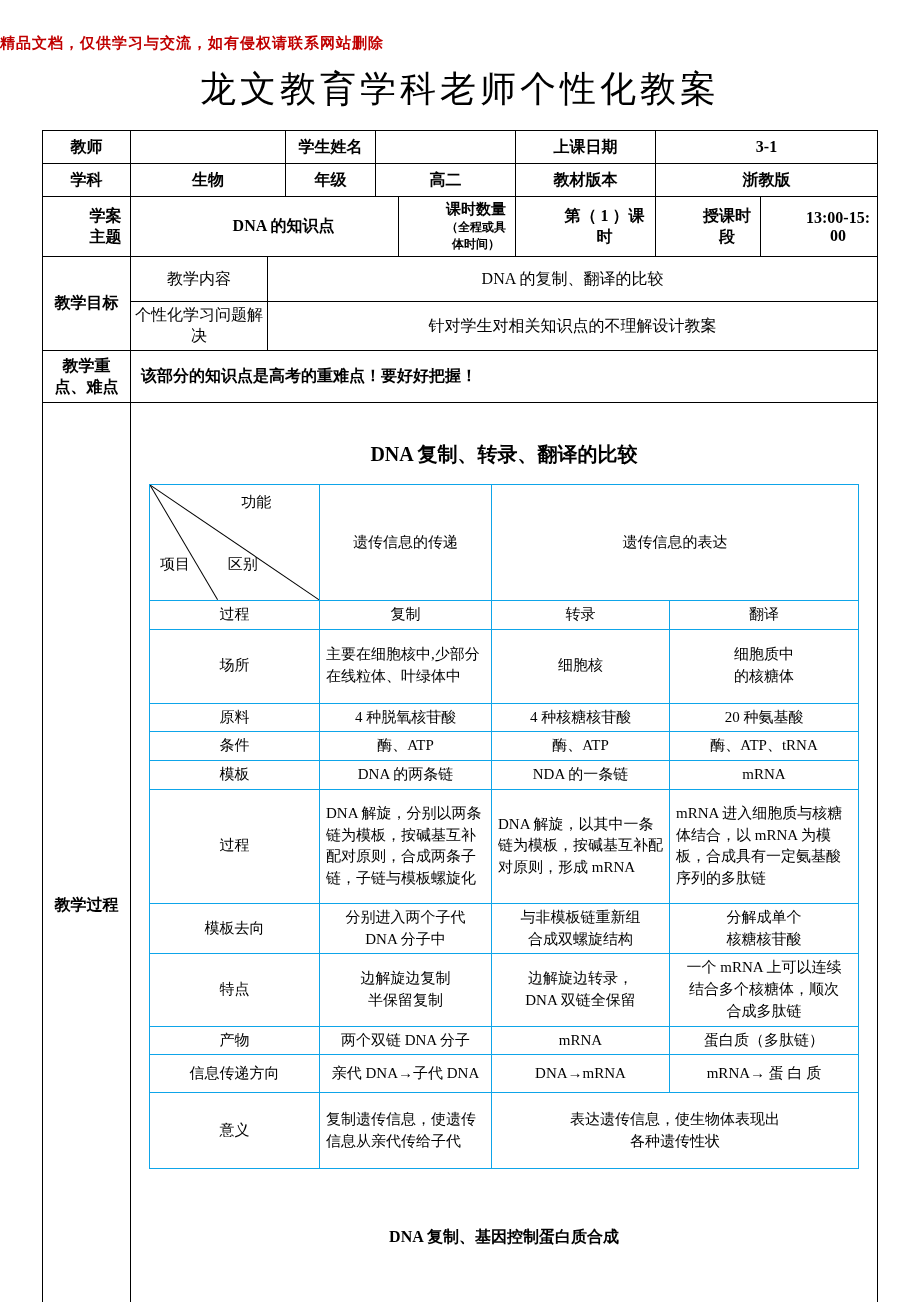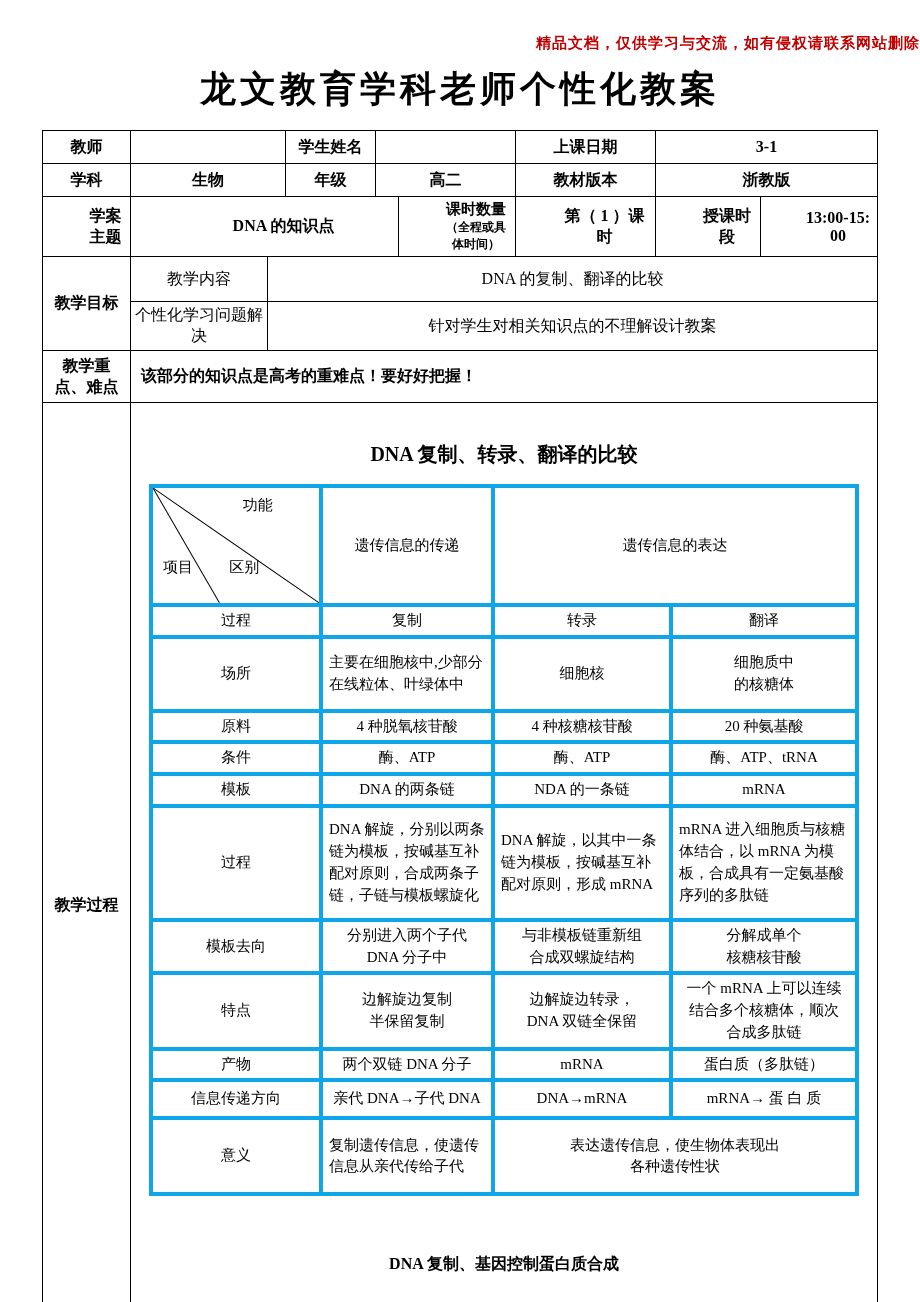--- a/index.html
+++ b/index.html
@@ -3,26 +3,26 @@
 <meta charset="utf-8">
 <style>
   * { box-sizing: border-box; margin: 0; padding: 0; }
   html, body { background: #ffffff; }
   body {
     width: 920px; height: 1302px;
     font-family: "Liberation Serif", "DejaVu Serif", serif;
     color: #000; overflow: hidden;
   }
   .disclaimer {
-    padding-top: 34px; text-align: right;
+    padding-top: 34px; text-align: left;
     font-size: 15px; font-weight: bold; color: #c00000; letter-spacing: 1px;
   }
   .doc-title {
     margin: 12px 0 16px; text-align: center;
-    font-size: 36px; font-weight: bold; letter-spacing: 4px;
+    font-size: 36px; font-weight: normal; letter-spacing: 4px;
   }
   .outer-wrap { width: 836px; margin: 0 auto; }
   table.band { border-collapse: collapse; table-layout: fixed; width: 836px; }
   table.band + table.band { margin-top: -1px; }
   .band td {
     border: 1px solid #000; font-size: 16px; text-align: center;
     vertical-align: middle; padding: 3px 4px; word-break: break-all;
   }
   .band1 td { height: 33px; font-weight: bold; }
   .band2 td { height: 50px; font-weight: bold; padding-left: 42px; }
@@ -30,21 +30,21 @@
   .band3 td.rowlabel { font-weight: bold; }
   .band4 td { height: 52px; font-weight: bold; }
   .band4 td.focus-value { text-align: left; padding-left: 10px; }
   .band5 td.rowlabel { font-weight: bold; }
   .band5 td.content-cell { vertical-align: top; height: 1006px; padding: 8px; }
   .hours-main { display: block; font-size: 15px; }
   .hours-note { display: block; font-size: 12px; }
   .cmp-title { padding-top: 30px; text-align: center; font-size: 20px; font-weight: bold; }
   table.cmp { border-collapse: collapse; table-layout: fixed; width: 710px; margin: 16px auto 0; }
   .cmp td {
-    border: 4px solid #0ea5e9; font-size: 15px; line-height: 1.45;
+    border: 1px solid #0ea5e9; font-size: 15px; line-height: 1.45;
     text-align: center; vertical-align: middle; padding: 3px 6px;
     white-space: pre-line; word-break: break-all;
   }
   .cmp td.tl { text-align: left; }
   .cmp tr.h-row td { height: 88px; }
   .diag-cell { position: relative; padding: 0; }
   .diag-cell svg { position: absolute; left: 0; top: 0; width: 100%; height: 100%; display: block; }
   .diag-top  { position: absolute; top: 7px;   left: 54%;  font-size: 15px; }
   .diag-left { position: absolute; bottom: 24px; left: 10px; font-size: 15px; }
   .diag-mid  { position: absolute; bottom: 24px; left: 46%;  font-size: 15px; }

